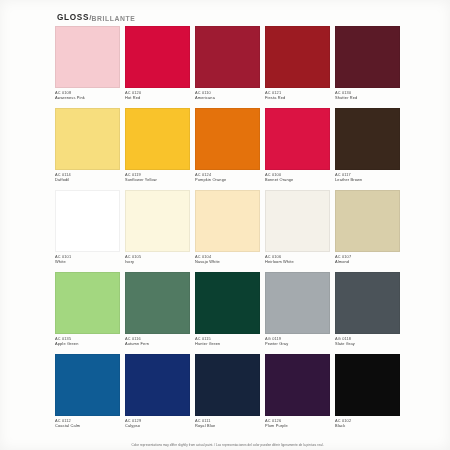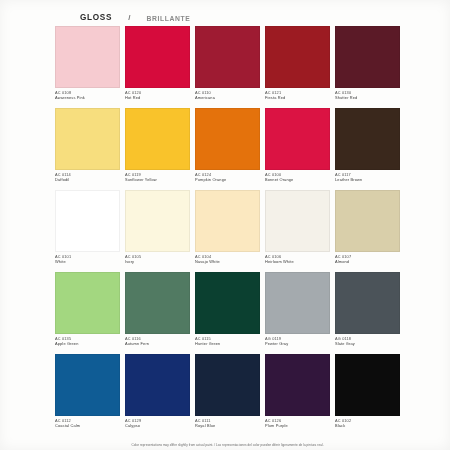--- a/index.html
+++ b/index.html
@@ -35,24 +35,23 @@
     position: absolute;
     left: 55px;
     top: 6px;
     width: 345px;
     height: 438px;
   }
   .header {
     height: 16px;
     display: flex;
     align-items: flex-end;
-    gap: 16px;
+    gap: 0;
     padding-left: 2px;
     margin-bottom: 4px;
-    margin-left: 23px;
   }
   .header .gloss {
     font-size: 8.2px;
     font-weight: bold;
     letter-spacing: 0.7px;
     color: #2b2b2b;
   }
   .header .sep {
     font-size: 8px;
     font-weight: bold;

